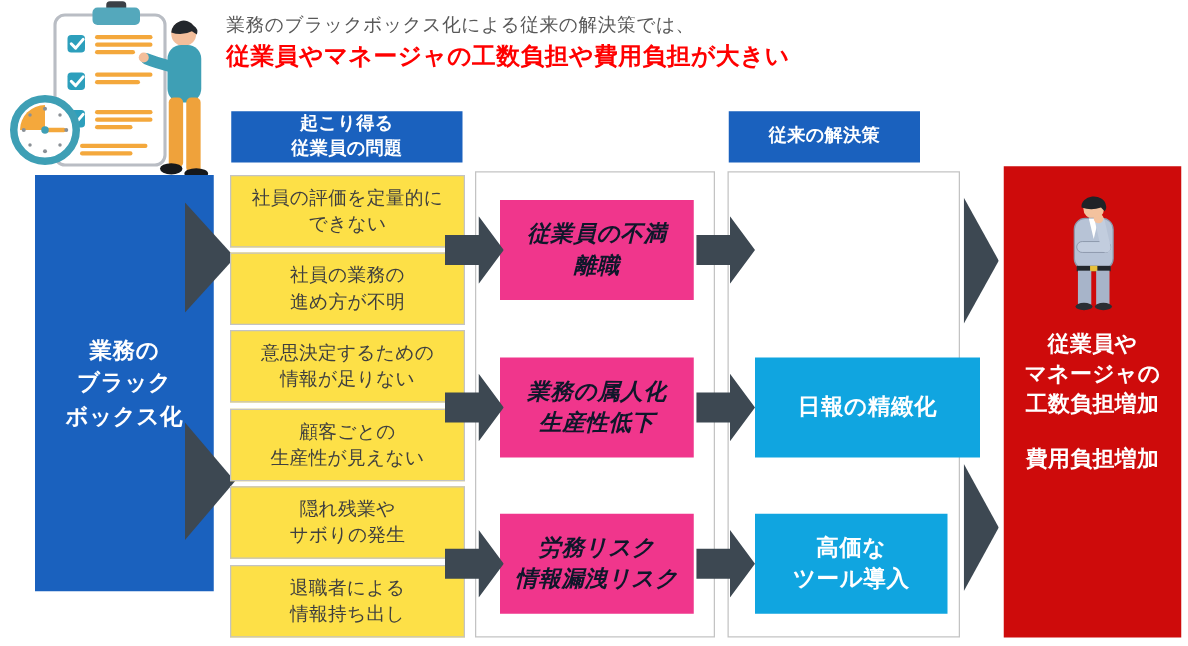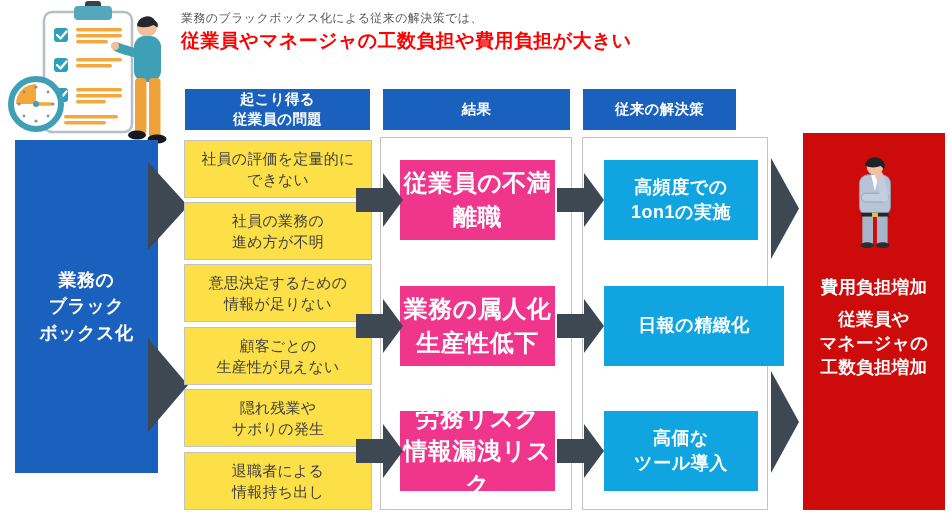--- a/index.html
+++ b/index.html
@@ -5,40 +5,40 @@
   html,body{margin:0;padding:0;background:#fff;}
   #stage{
     position:relative;width:950px;height:517px;background:#fff;overflow:hidden;
     font-family:"Liberation Sans","DejaVu Sans",sans-serif;
   }
   .abs{position:absolute;box-sizing:border-box;}
   .center{display:flex;align-items:center;justify-content:center;text-align:center;}
   .pre{white-space:pre-line;}
 
   
-  .title-line1{font-size:12px;font-weight:500;color:var(--title-gray);letter-spacing:.4px;line-height:1.45;}
+  .title-line1{font-size:15px;font-weight:500;color:var(--title-gray);letter-spacing:.4px;line-height:1.45;}
   .title-line2{font-size:19px;font-weight:700;color:var(--title-red);letter-spacing:.4px;line-height:1.45;}
 
   
   .source-box{background:var(--blue);color:#fff;font-size:18px;font-weight:700;line-height:1.45;letter-spacing:.5px;}
   .outcome-box{background:var(--red);color:#fff;display:flex;flex-direction:column;align-items:center;}
   .outcome-text{font-size:17.5px;font-weight:700;line-height:1.38;letter-spacing:.3px;text-align:center;}
 
   
   .col-header{background:var(--blue);color:#fff;font-size:14.5px;font-weight:700;line-height:1.35;letter-spacing:.3px;}
 
   
   .problem-box{background:#fde047;border:1px solid var(--box-border);color:var(--box-text);
     font-size:15px;font-weight:500;line-height:1.4;letter-spacing:.2px;}
 
   
   .col-frame{background:#fff;border:1px solid var(--box-border);}
 
   
-  .result-box{background:var(--pink);color:#ffffff;font-size:24px;font-weight:700;line-height:1.4;letter-spacing:.5px;}
+  .result-box{background:var(--pink);color:#0f172a;font-size:18px;font-weight:700;line-height:1.4;letter-spacing:.5px;font-style:italic;}
   .solution-box{background:var(--cyan);color:#fff;font-size:18px;font-weight:700;line-height:1.4;letter-spacing:.5px;}
 
   .arrow{color:var(--arrow);}
   svg{display:block;}
 </style>
 </head>
 <body>
 
 <div id="stage">
 
@@ -97,34 +97,33 @@
       <ellipse cx="131" cy="135" rx="9" ry="4.5" fill="#16181B"></ellipse>
       <ellipse cx="151" cy="139" rx="9.5" ry="4.5" fill="#16181B"></ellipse>
     </g>
   </svg>
 
   <div class="abs" style="left:181px;top:10px;width:640px;">
     <div class="title-line1">業務のブラックボックス化による従来の解決策では、</div>
     <div class="title-line2">従業員やマネージャの工数負担や費用負担が大きい</div>
   </div>
 
-  <div class="abs center source-box pre" style="left:15px;top:140px;width:143px;height:333px;">業務の
+  <div class="abs center source-box pre" style="left:28px;top:140px;width:143px;height:333px;">業務の
 ブラック
 ボックス化</div>
 
   <svg class="abs arrow" style="left:148px;top:162px;width:40px;height:88px;" viewBox="0 0 40 88">
       <polygon points="0,0 40,44 0,88" fill="currentColor"></polygon>
     </svg>
   <svg class="abs arrow" style="left:148px;top:338px;width:40px;height:94px;" viewBox="0 0 40 94">
       <polygon points="0,0 40,47 0,94" fill="currentColor"></polygon>
     </svg>
 
   <div class="abs center col-header pre" style="left:185px;top:89px;width:185px;height:41px;">起こり得る
 従業員の問題</div>
-  <div class="abs center col-header pre" style="left:383px;top:89px;width:187px;height:41px;">結果</div>
   <div class="abs center col-header pre" style="left:583px;top:89px;width:153px;height:41px;">従来の解決策</div>
 
   <div class="abs center problem-box pre" style="left:184px;top:140px;width:188px;height:58px;">社員の評価を定量的に
 できない</div>
   <div class="abs center problem-box pre" style="left:184px;top:202px;width:188px;height:58px;">社員の業務の
 進め方が不明</div>
   <div class="abs center problem-box pre" style="left:184px;top:327px;width:188px;height:58px;">顧客ごとの
 生産性が見えない</div>
   <div class="abs center problem-box pre" style="left:184px;top:264px;width:188px;height:58px;">意思決定するための
 情報が足りない</div>
@@ -135,22 +134,20 @@
 
   <div class="abs col-frame" style="left:380px;top:137px;width:192px;height:373px;"></div>
   <div class="abs center result-box pre" style="left:400px;top:160px;width:155px;height:80px;">従業員の不満
 離職</div>
   <div class="abs center result-box pre" style="left:400px;top:286px;width:155px;height:80px;">業務の属人化
 生産性低下</div>
   <div class="abs center result-box pre" style="left:400px;top:411px;width:155px;height:80px;">労務リスク
 情報漏洩リスク</div>
 
   <div class="abs col-frame" style="left:582px;top:137px;width:186px;height:373px;"></div>
-  <div class="abs center solution-box pre" style="left:604px;top:160px;width:154px;height:80px;">高頻度での
-1on1の実施</div>
   <div class="abs center solution-box pre" style="left:604px;top:286px;width:180px;height:80px;">日報の精緻化</div>
   <div class="abs center solution-box pre" style="left:604px;top:411px;width:154px;height:80px;">高価な
 ツール導入</div>
 
   <svg class="abs arrow" style="left:356px;top:173px;width:47px;height:54px;" viewBox="0 0 47 54">
       <polygon points="0,15 27,15 27,0 47,27 27,54 27,39 0,39" fill="currentColor"></polygon>
     </svg>
   <svg class="abs arrow" style="left:356px;top:299px;width:47px;height:54px;" viewBox="0 0 47 54">
       <polygon points="0,15 27,15 27,0 47,27 27,54 27,39 0,39" fill="currentColor"></polygon>
     </svg>
@@ -185,19 +182,19 @@
       <rect x="22" y="42" width="28" height="9" rx="4.5" fill="#C2CDDE" stroke="#8D99AC" stroke-width="0.8"></rect>
       <path d="M46 47 L41 25" stroke="#C2CDDE" stroke-width="8" stroke-linecap="round"></path>
       <circle cx="40" cy="23" r="4" fill="#F3C29E"></circle>
       <rect x="22" y="62" width="28" height="4.5" fill="#23272C"></rect>
       <rect x="33" y="62" width="6" height="4.5" fill="#E8C13A"></rect>
       <rect x="23" y="66" width="11" height="28" fill="#A7B4C9"></rect>
       <rect x="38" y="66" width="11" height="28" fill="#A7B4C9"></rect>
       <ellipse cx="28" cy="95.5" rx="7" ry="3" fill="#2A2E33"></ellipse>
       <ellipse cx="44" cy="95.5" rx="7" ry="3" fill="#2A2E33"></ellipse>
     </svg>
-    <div class="outcome-text pre" style="margin-top:20px;">費用負担増加</div>
     <div class="outcome-text pre" style="margin-top:8px;">従業員や
 マネージャの
 工数負担増加</div>
+    <div class="outcome-text pre" style="margin-top:20px;">費用負担増加</div>
   </div>
 
 </div>
 
 </body></html>

